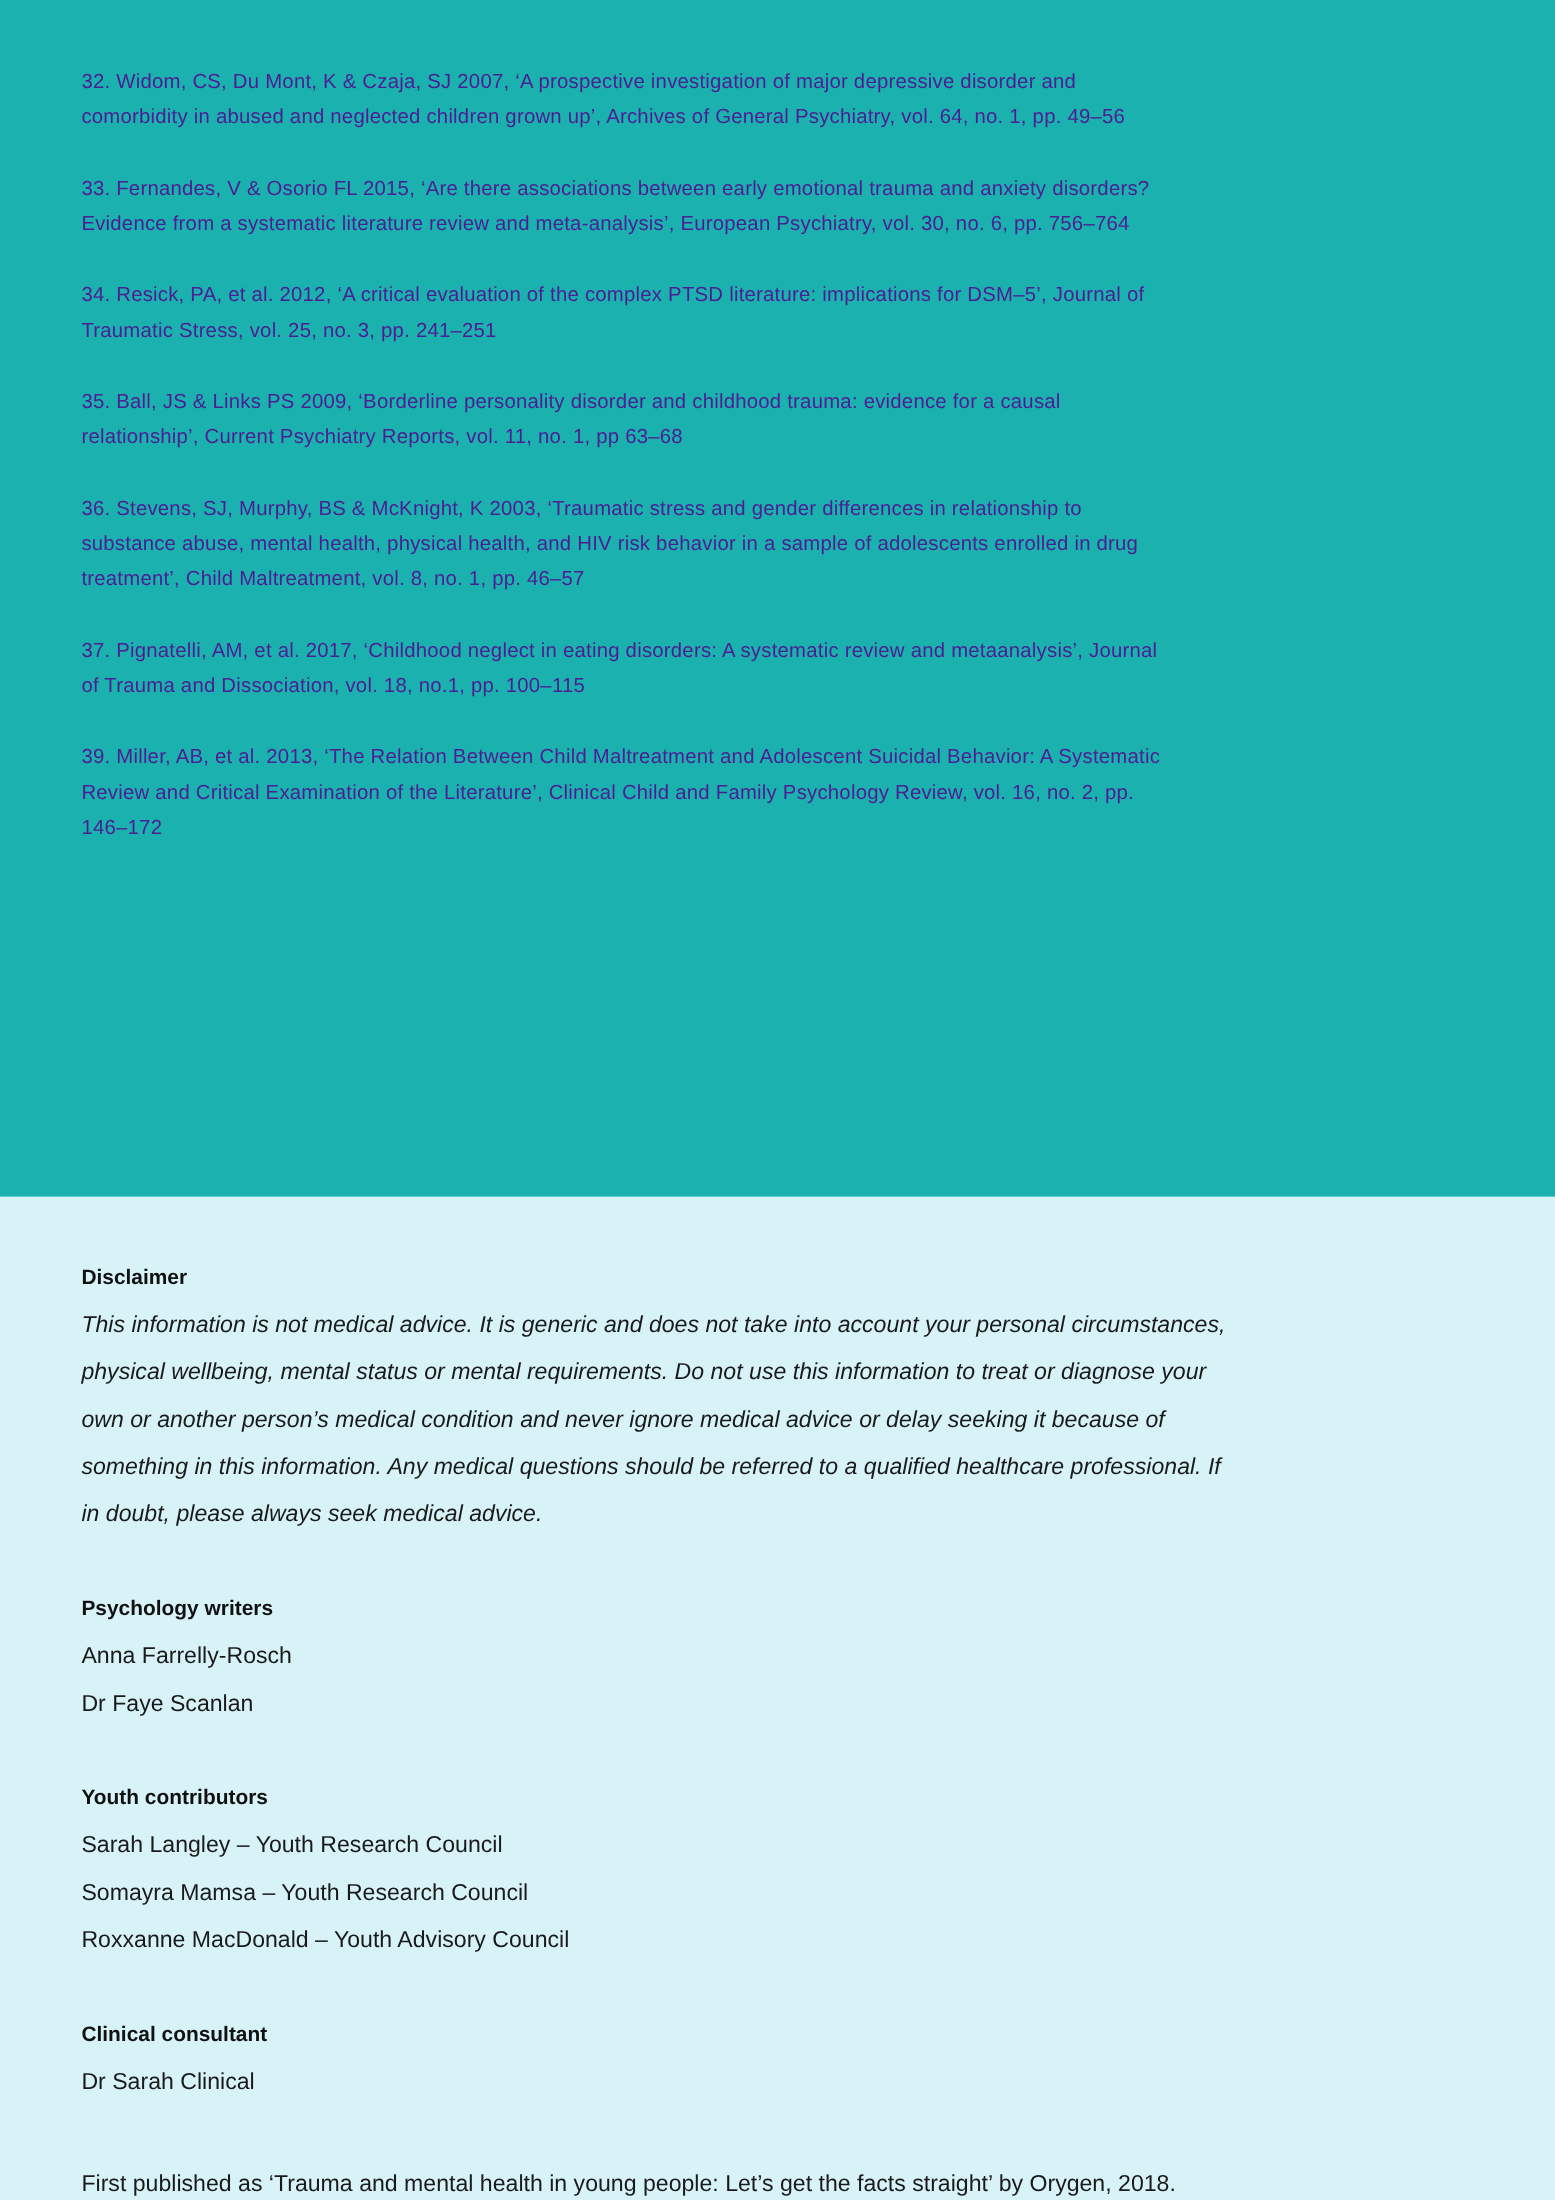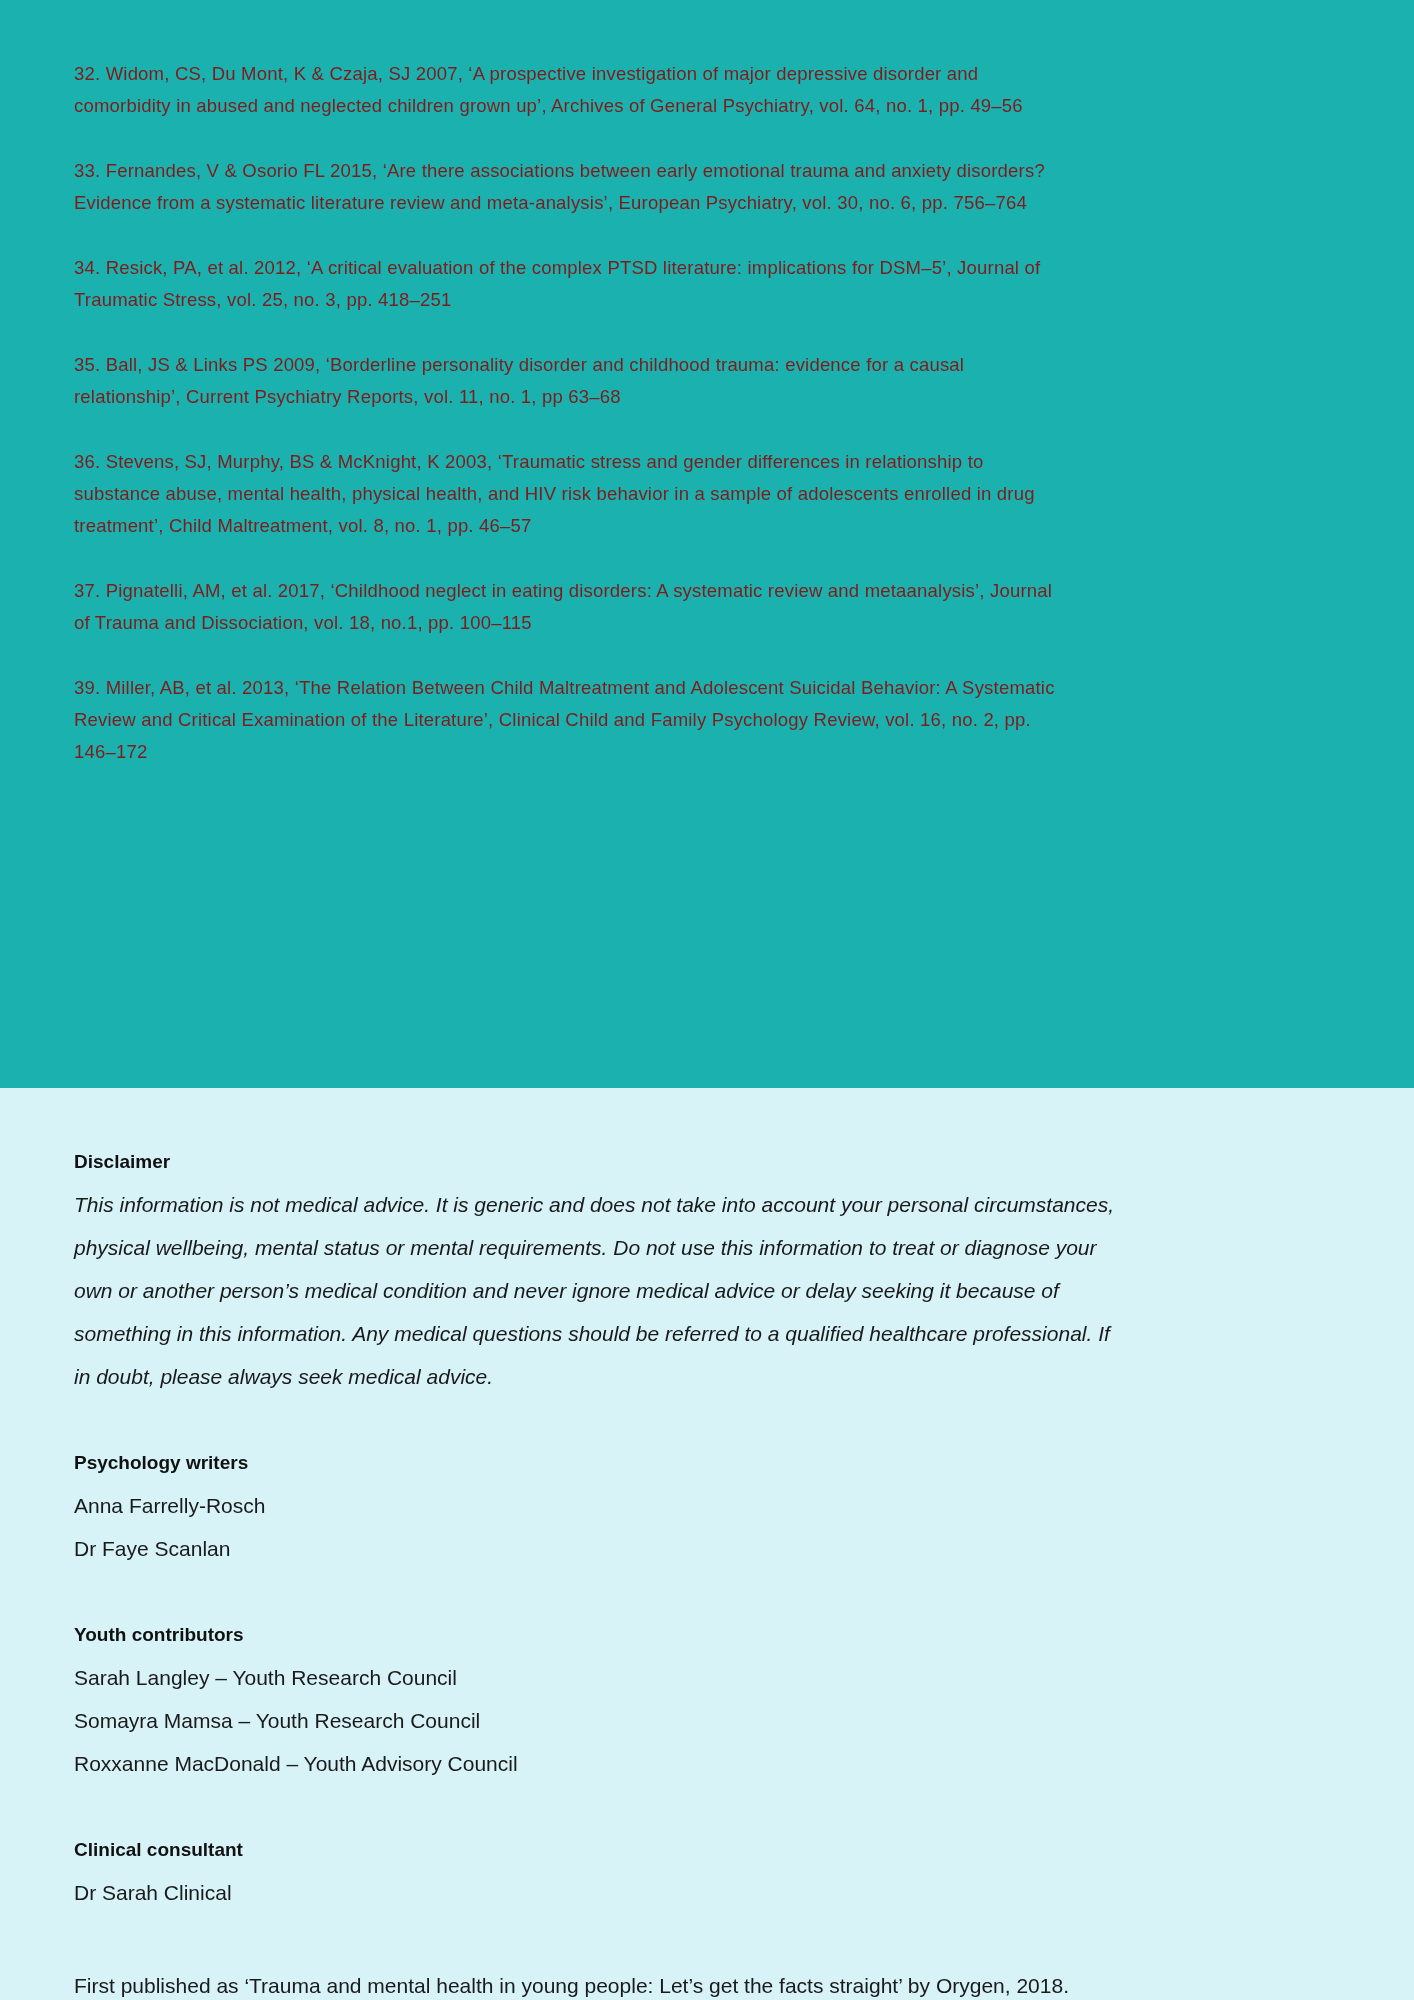--- a/index.html
+++ b/index.html
@@ -19,21 +19,21 @@
   }
   
   .refs-section {
     background: #1BB1AE;
     height: 1088px;
     flex: 0 0 1088px;
     padding: 58px 355px 0 74px;
     overflow: hidden;
   }
   .ref {
-    color: #7f1d1d;
+    color: #4c1d95;
     font-size: 18.5px;
     line-height: 32px;
     font-weight: 400;
     letter-spacing: 0.2px;
     margin: 0 0 33px 0;
   }
   
   .info-section {
     background: #D7F3F8;
     flex: 1 1 auto;
@@ -54,21 +54,21 @@
   .footer-note { margin-top: 50px; }
 </style>
 </head>
 <body>
 
 <div class="page">
 
   <section class="refs-section">
     <p class="ref">32. Widom, CS, Du Mont, K &amp; Czaja, SJ 2007, ‘A prospective investigation of major depressive disorder and comorbidity in abused and neglected children grown up’, Archives of General Psychiatry, vol. 64, no. 1, pp. 49–56</p>
     <p class="ref">33. Fernandes, V &amp; Osorio FL 2015, ‘Are there associations between early emotional trauma and anxiety disorders? Evidence from a systematic literature review and meta-analysis’, European Psychiatry, vol. 30, no. 6, pp. 756–764</p>
-    <p class="ref">34. Resick, PA, et al. 2012, ‘A critical evaluation of the complex PTSD literature: implications for DSM–5’, Journal of Traumatic Stress, vol. 25, no. 3, pp. 418–251</p>
+    <p class="ref">34. Resick, PA, et al. 2012, ‘A critical evaluation of the complex PTSD literature: implications for DSM–5’, Journal of Traumatic Stress, vol. 25, no. 3, pp. 241–251</p>
     <p class="ref">35. Ball, JS &amp; Links PS 2009, ‘Borderline personality disorder and childhood trauma: evidence for a causal relationship’, Current Psychiatry Reports, vol. 11, no. 1, pp 63–68</p>
     <p class="ref">36. Stevens, SJ, Murphy, BS &amp; McKnight, K 2003, ‘Traumatic stress and gender differences in relationship to substance abuse, mental health, physical health, and HIV risk behavior in a sample of adolescents enrolled in drug treatment’, Child Maltreatment, vol. 8, no. 1, pp. 46–57</p>
     <p class="ref">37. Pignatelli, AM, et al. 2017, ‘Childhood neglect in eating disorders: A systematic review and metaanalysis’, Journal of Trauma and Dissociation, vol. 18, no.1, pp. 100–115</p>
     <p class="ref">39. Miller, AB, et al. 2013, ‘The Relation Between Child Maltreatment and Adolescent Suicidal Behavior: A Systematic Review and Critical Examination of the Literature’, Clinical Child and Family Psychology Review, vol. 16, no. 2, pp. 146–172</p>
   </section>
 
   <section class="info-section">
 
     <div>
       <p class="info-heading">Disclaimer</p>

